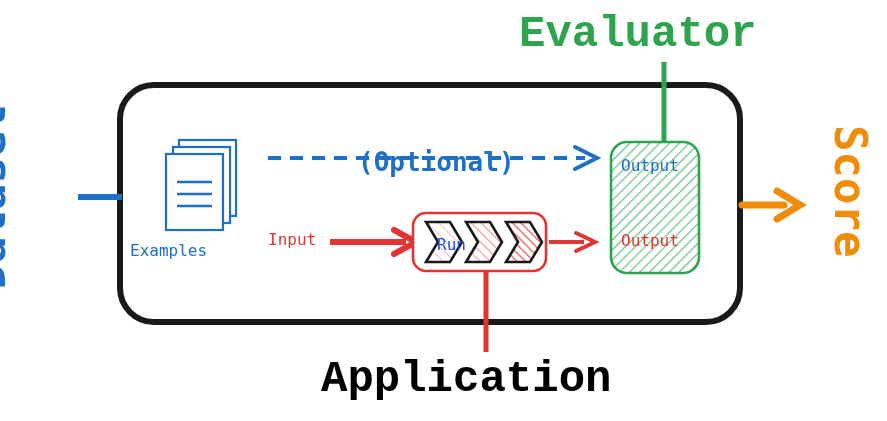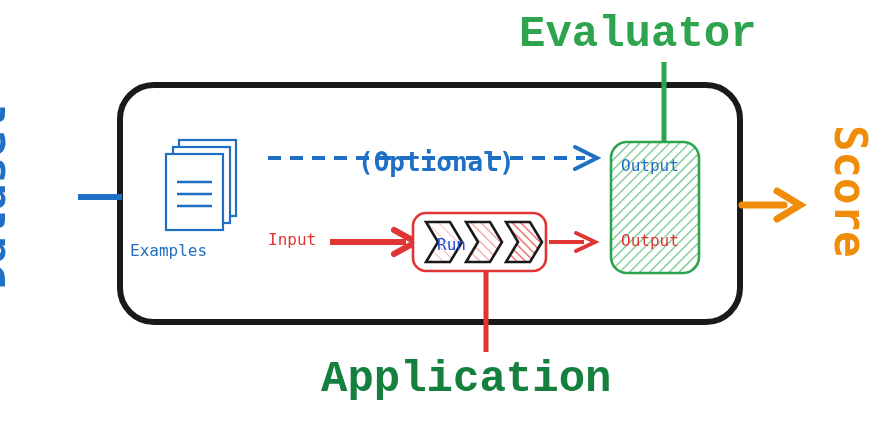--- a/index.html
+++ b/index.html
@@ -53,21 +53,21 @@
     left: 872px;
     top: 125px;
     transform: rotate(90deg);
   }
   #evaluator-label {
     color: #2ea44f;
     left: 519px;
     top: 12px;
   }
   #application-label {
-    color: #15803d;
+    color: #000000;
     left: 321px;
     top: 357px;
   }
   .mono-small {
     font-size: 16px;
     font-weight: normal;
   }
   #examples-label { color: #1f6fc4; left: 130px; top: 243px; }
   #input-label    { color: #e03535; left: 268px; top: 232px; }
   #run-label      { color: #1d4ed8; left: 437px; top: 190px; margin-top: 47px; }

